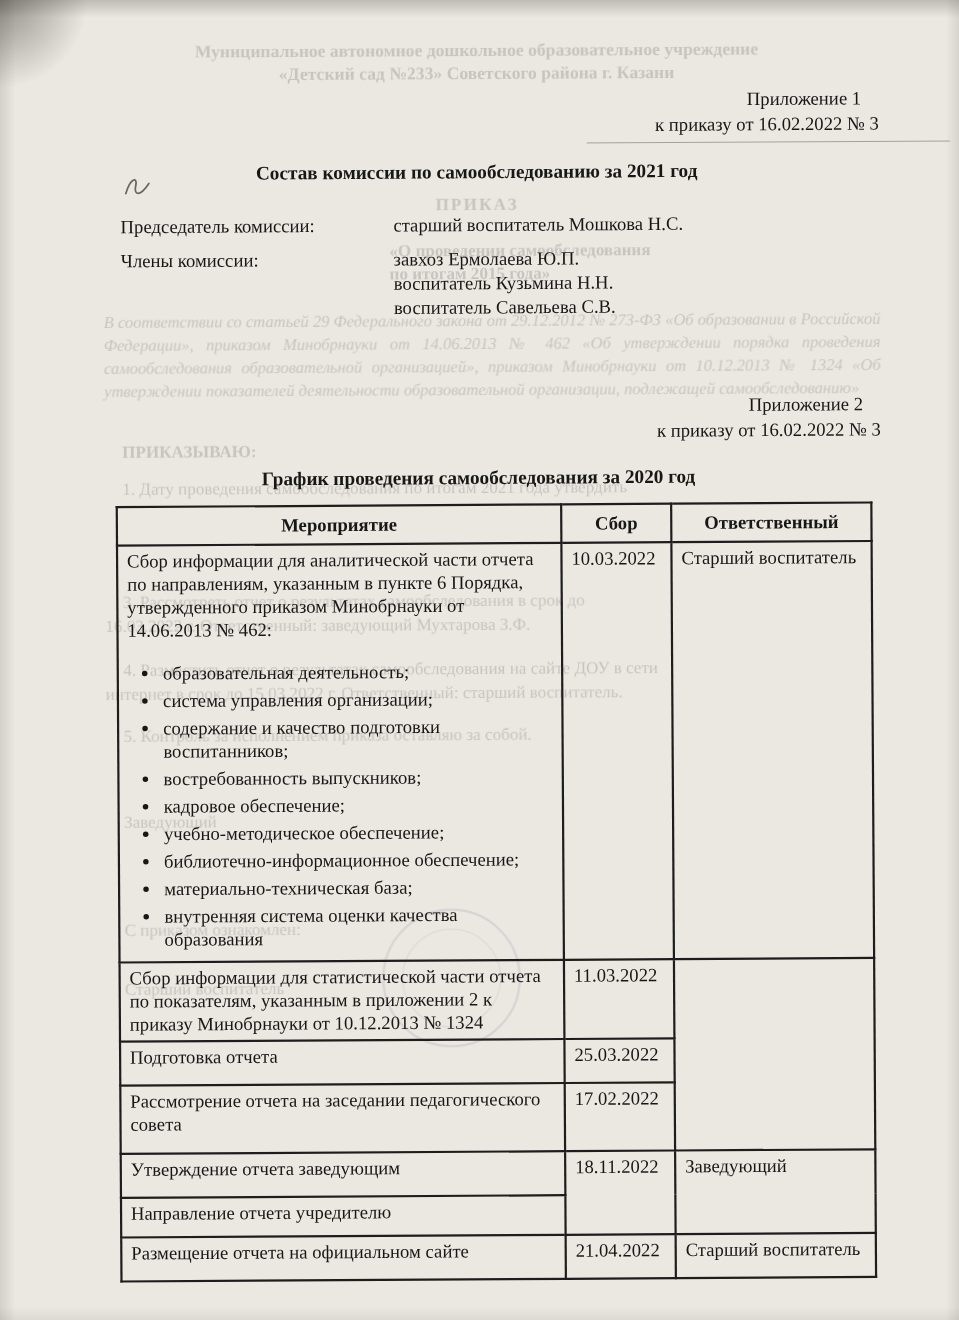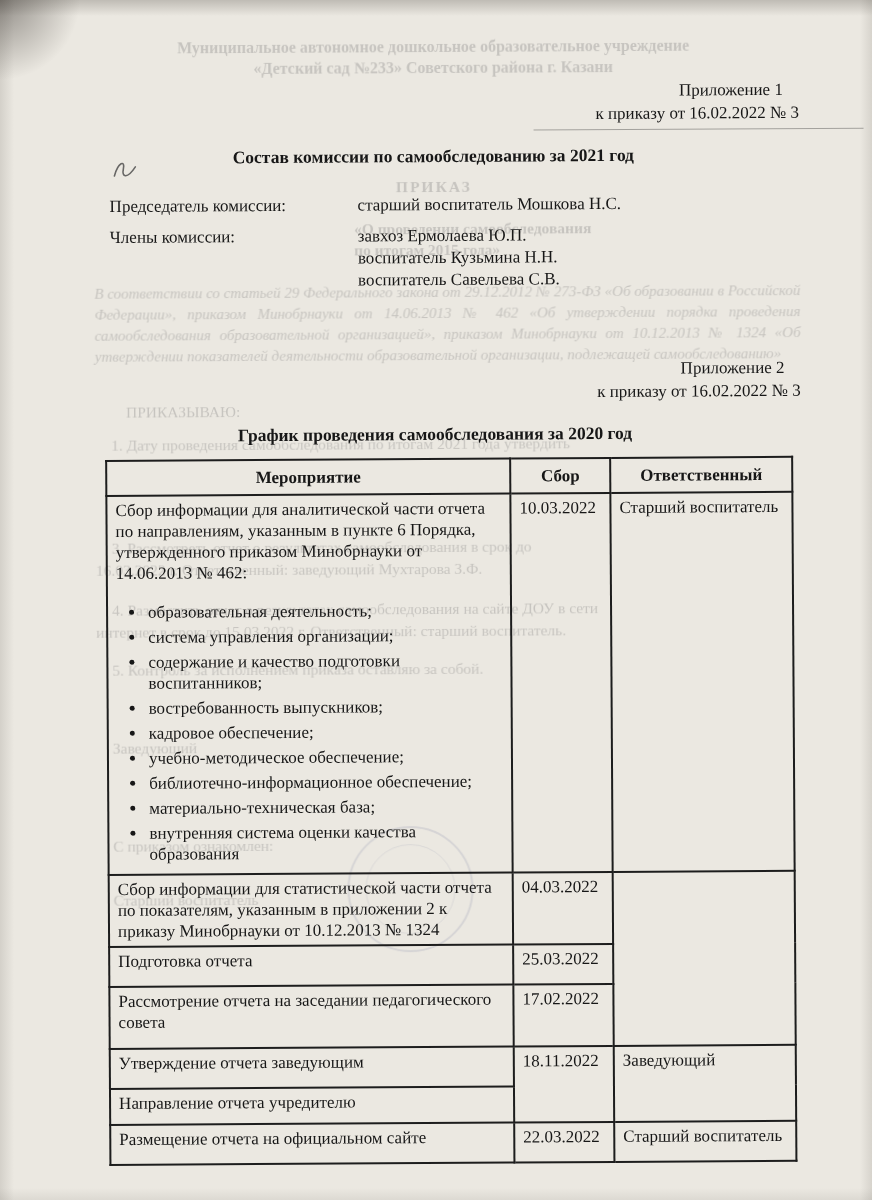--- a/index.html
+++ b/index.html
@@ -20,21 +20,21 @@
            filter:blur(.35px); transform:rotate(-0.3deg); font-size:15.5px; line-height:21px; }
   .bt { position:absolute; white-space:nowrap; }
   .bt-org1 { top:36px; left:0; right:0; text-align:center; font-weight:bold; font-size:16px; }
   .bt-org2 { top:57px; left:0; right:0; text-align:center; font-weight:bold; font-size:16px; }
   .bt-rule { position:absolute; top:130px; left:536px; width:330px; border-top:1.5px solid rgba(45,45,45,.38); }
   .bt-prikaz { top:176px; left:0; right:0; text-align:center; font-weight:bold; letter-spacing:2px; }
   .bt-sub1 { top:218px; left:356px; font-weight:bold; }
   .bt-sub2 { top:239px; left:356px; font-weight:bold; }
   .bt-para { top:282px; left:96px; width:706px; white-space:normal; text-align:justify;
              font-style:italic; font-size:15px; }
-  .bt-prikazyvayu { top:400px; left:127px; font-weight:normal; }
+  .bt-prikazyvayu { top:400px; left:112px; font-weight:bold; }
   .bt-item1 { top:433px; left:112px; }
   .bt-item3a { top:536px; left:112px; }
   .bt-item3b { top:558px; left:96px; }
   .bt-item4a { top:598px; left:112px; }
   .bt-item4b { top:620px; left:96px; }
   .bt-item5 { top:658px; left:112px; }
   .bt-zav { top:736px; left:112px; }
   .bt-ozn { top:834px; left:112px; }
   .bt-sv  { top:888px; left:112px; }
   .bt-stamp { position:absolute; top:826px; left:346px; width:122px; height:122px;
@@ -160,41 +160,41 @@
             <li>библиотечно-информационное обеспечение;</li>
             <li>материально-техническая база;</li>
             <li>внутренняя система оценки качества образования</li>
           </ul>
         </td>
         <td>10.03.2022</td>
         <td>Старший воспитатель</td>
       </tr>
       <tr>
         <td style="height:64px;">Сбор информации для статистической части отчета по показателям, указанным в приложении 2 к приказу Минобрнауки от 10.12.2013 № 1324</td>
-        <td>04.03.2022</td>
+        <td>11.03.2022</td>
         <td rowspan="3"></td>
       </tr>
       <tr>
         <td style="height:32px;">Подготовка отчета</td>
         <td>25.03.2022</td>
       </tr>
       <tr>
         <td style="height:54px;">Рассмотрение отчета на заседании педагогического совета</td>
         <td>17.02.2022</td>
       </tr>
       <tr>
         <td style="height:32px;">Утверждение отчета заведующим</td>
         <td rowspan="2">18.11.2022</td>
         <td rowspan="2">Заведующий</td>
       </tr>
       <tr>
         <td style="height:28px;">Направление отчета учредителю</td>
       </tr>
       <tr>
         <td style="height:32px;">Размещение отчета на официальном сайте</td>
-        <td>22.03.2022</td>
+        <td>21.04.2022</td>
         <td>Старший воспитатель</td>
       </tr>
     </tbody>
       </table>
 
   </div>
 </div>
 
 </body></html>

